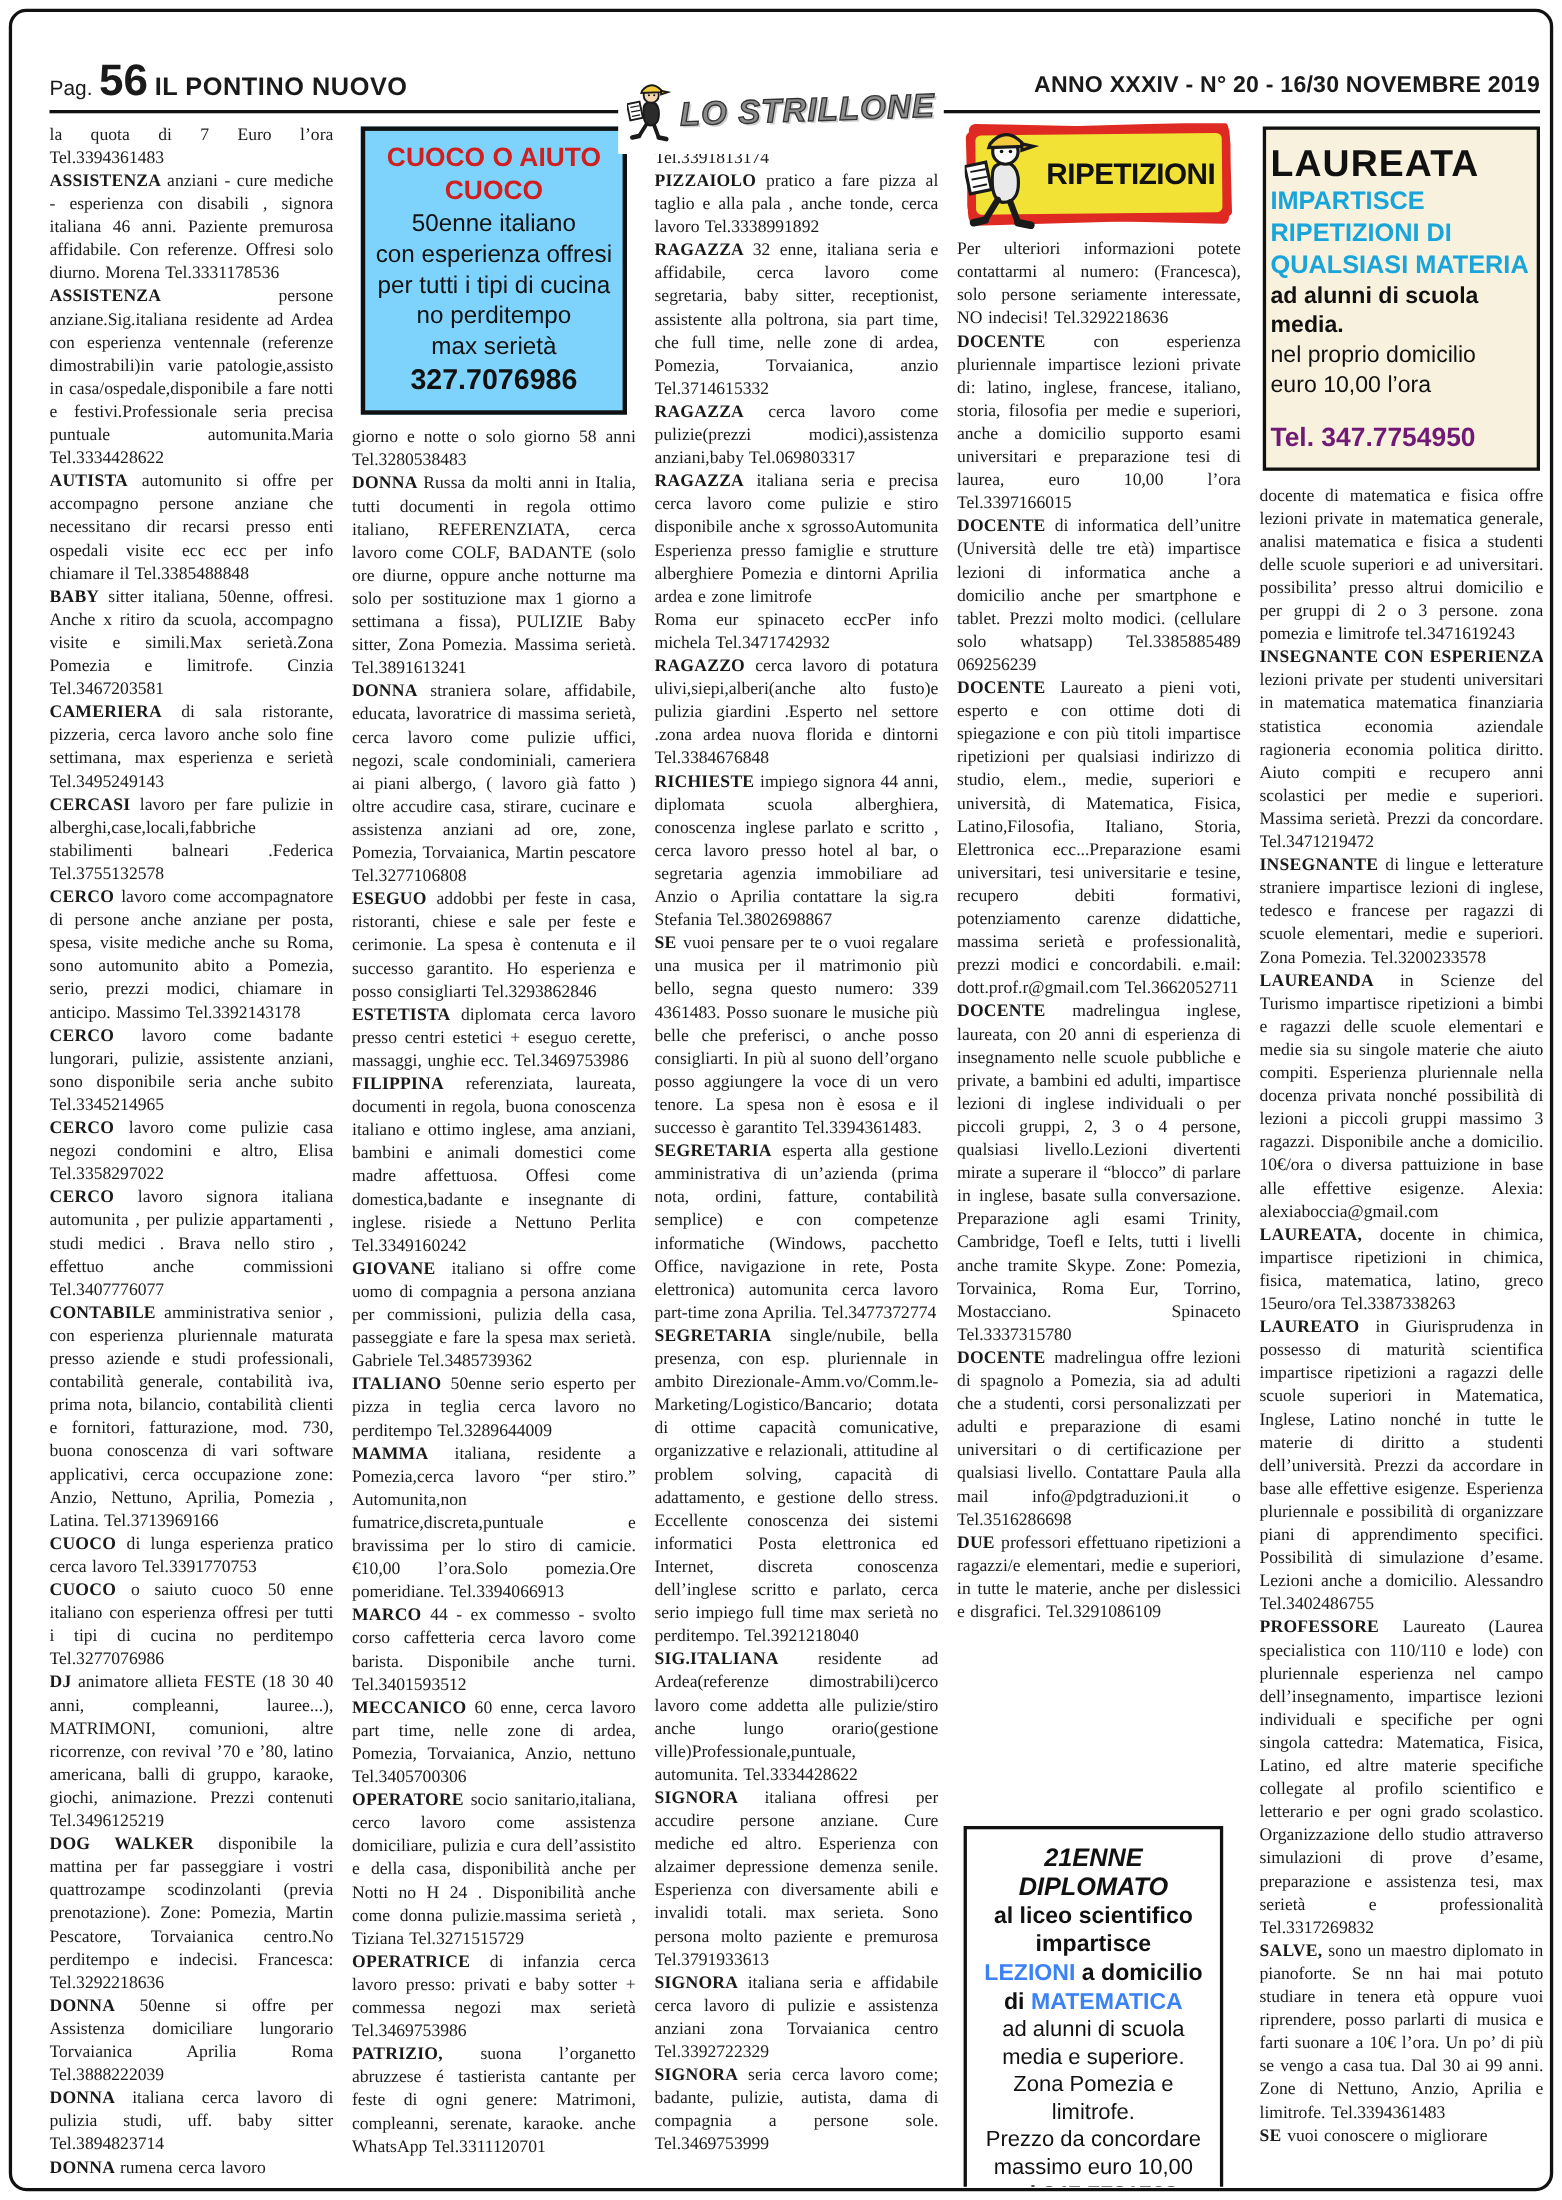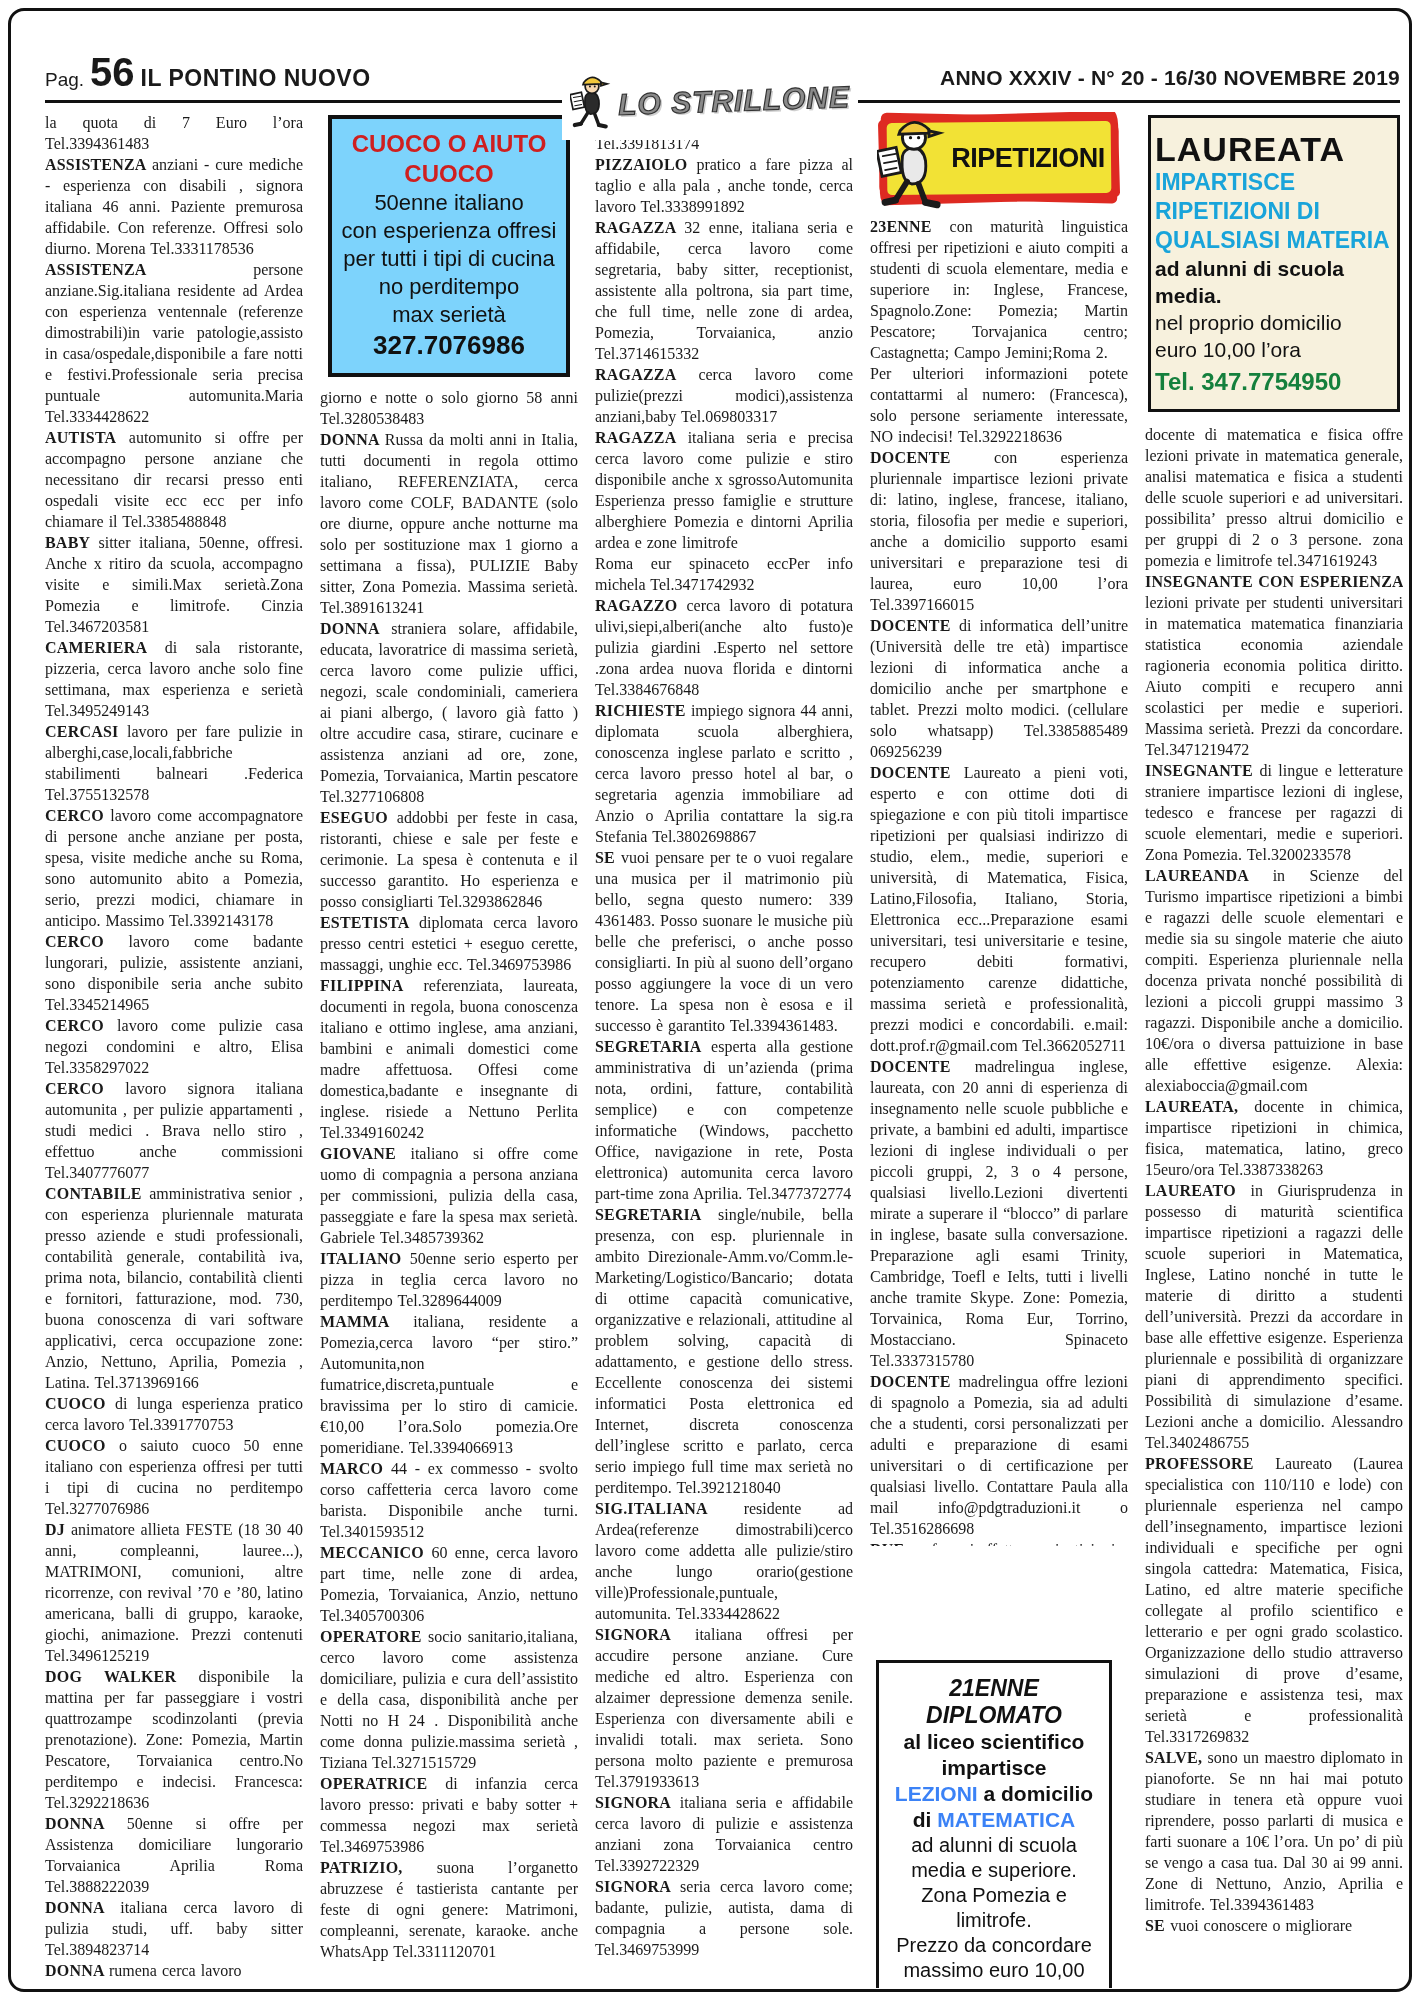--- a/index.html
+++ b/index.html
@@ -48,21 +48,21 @@
                   font-size:27px;letter-spacing:-.5px;color:#111;}
   .banner svg{position:absolute;left:-2px;top:-4px;height:104px;z-index:2;}
 
   
   .box-laureata{width:238px;margin:3px auto 12px;border:3px solid #111;background:#f7f1dd;
                 padding:12px 4px 12px;text-align:left;font-family:Liberation Sans, sans-serif;}
   .bl-title{font-size:34px;font-weight:900;letter-spacing:1px;color:#111;line-height:38px;}
   .bl-blue{font-size:23px;font-weight:800;color:#19a4da;line-height:29px;}
   .bl-bold{font-size:21px;font-weight:800;color:#111;line-height:27px;}
   .bl-plain{font-size:21px;color:#111;line-height:27px;}
-  .bl-phone{font-size:24px;font-weight:800;color:#15803d;line-height:30px;margin-top:4px;}
+  .bl-phone{font-size:24px;font-weight:800;color:#701a75;line-height:30px;margin-top:20px;}
 
   
   .box-21{position:absolute;left:6px;top:1548px;width:226px;border:3px solid #111;background:#fff;
           padding:12px 2px 12px;text-align:center;font-family:"Liberation Sans",sans-serif;}
   .b21-title{font-size:23px;font-weight:900;font-style:italic;line-height:27px;color:#111;}
   .b21-bold{font-size:21px;font-weight:800;line-height:26px;color:#111;}
   .b21-mag{color:#3b82f6;}
   .b21-plain{font-size:20px;line-height:25px;color:#111;}
   .b21-phone{font-size:21px;font-weight:800;line-height:26px;color:#111;}
 </style>
@@ -188,21 +188,20 @@
             <path d="M45 18 L54 20 L45 23 Z" fill="#e2ae22"></path>
             <circle cx="29" cy="24" r="1.4" fill="#111" stroke="none"></circle>
             <circle cx="36" cy="24" r="1.4" fill="#111" stroke="none"></circle>
             <path d="M26 62 L16 78 M36 64 L42 80" stroke-width="5"></path>
             <path d="M16 78 L7 80 M42 80 L52 82" stroke-width="6"></path>
           </g>
         </svg>
         <div class="blabel">RIPETIZIONI</div>
       </div>
       <div class="ads" style="max-height:1330px;">
-          <p class="ad"><b>23ENNE </b>con maturità linguistica offresi per ripetizioni e aiuto compiti a studenti di scuola elementare, media e superiore in: Inglese, Francese, Spagnolo.Zone: Pomezia; Martin Pescatore; Torvajanica centro; Castagnetta; Campo Jemini;Roma 2.</p>
           <p class="ad">Per ulteriori informazioni potete contattarmi al numero: (Francesca), solo persone seriamente interessate, NO indecisi! Tel.3292218636</p>
           <p class="ad"><b>DOCENTE </b>con esperienza pluriennale impartisce lezioni private di: latino, inglese, francese, italiano, storia, filosofia per medie e superiori, anche a domicilio supporto esami universitari e preparazione tesi di laurea, euro 10,00 l’ora Tel.3397166015</p>
           <p class="ad"><b>DOCENTE </b>di informatica dell’unitre (Università delle tre età) impartisce lezioni di informatica anche a domicilio anche per smartphone e tablet. Prezzi molto modici. (cellulare solo whatsapp) Tel.3385885489 069256239</p>
           <p class="ad"><b>DOCENTE </b>Laureato a pieni voti, esperto e con ottime doti di spiegazione  e con più titoli impartisce ripetizioni per qualsiasi indirizzo di studio, elem., medie, superiori e università, di Matematica, Fisica, Latino,Filosofia, Italiano, Storia, Elettronica ecc...Preparazione esami universitari, tesi universitarie e tesine, recupero debiti formativi, potenziamento carenze didattiche, massima serietà e professionalità, prezzi modici e concordabili. e.mail: dott.prof.r@gmail.com Tel.3662052711</p>
           <p class="ad"><b>DOCENTE </b>madrelingua inglese, laureata, con 20 anni di esperienza di insegnamento nelle scuole pubbliche e private, a bambini ed adulti, impartisce lezioni di inglese individuali o per piccoli gruppi, 2, 3 o 4 persone, qualsiasi livello.Lezioni divertenti mirate a superare il “blocco” di parlare in inglese, basate sulla conversazione. Preparazione agli esami Trinity, Cambridge, Toefl e Ielts, tutti i livelli anche tramite Skype. Zone: Pomezia, Torvainica, Roma Eur, Torrino, Mostacciano. Spinaceto Tel.3337315780</p>
           <p class="ad"><b>DOCENTE </b>madrelingua offre lezioni di spagnolo a Pomezia, sia ad adulti che a studenti, corsi personalizzati per adulti e preparazione di esami universitari o di certificazione per qualsiasi livello. Contattare Paula alla mail info@pdgtraduzioni.it o Tel.3516286698</p>
           <p class="ad"><b>DUE </b>professori effettuano ripetizioni a ragazzi/e elementari, medie e superiori, in tutte le materie, anche per dislessici e disgrafici. Tel.3291086109</p>
         </div>
       <div class="box-21">
         <div class="b21-title">21ENNE DIPLOMATO</div>

